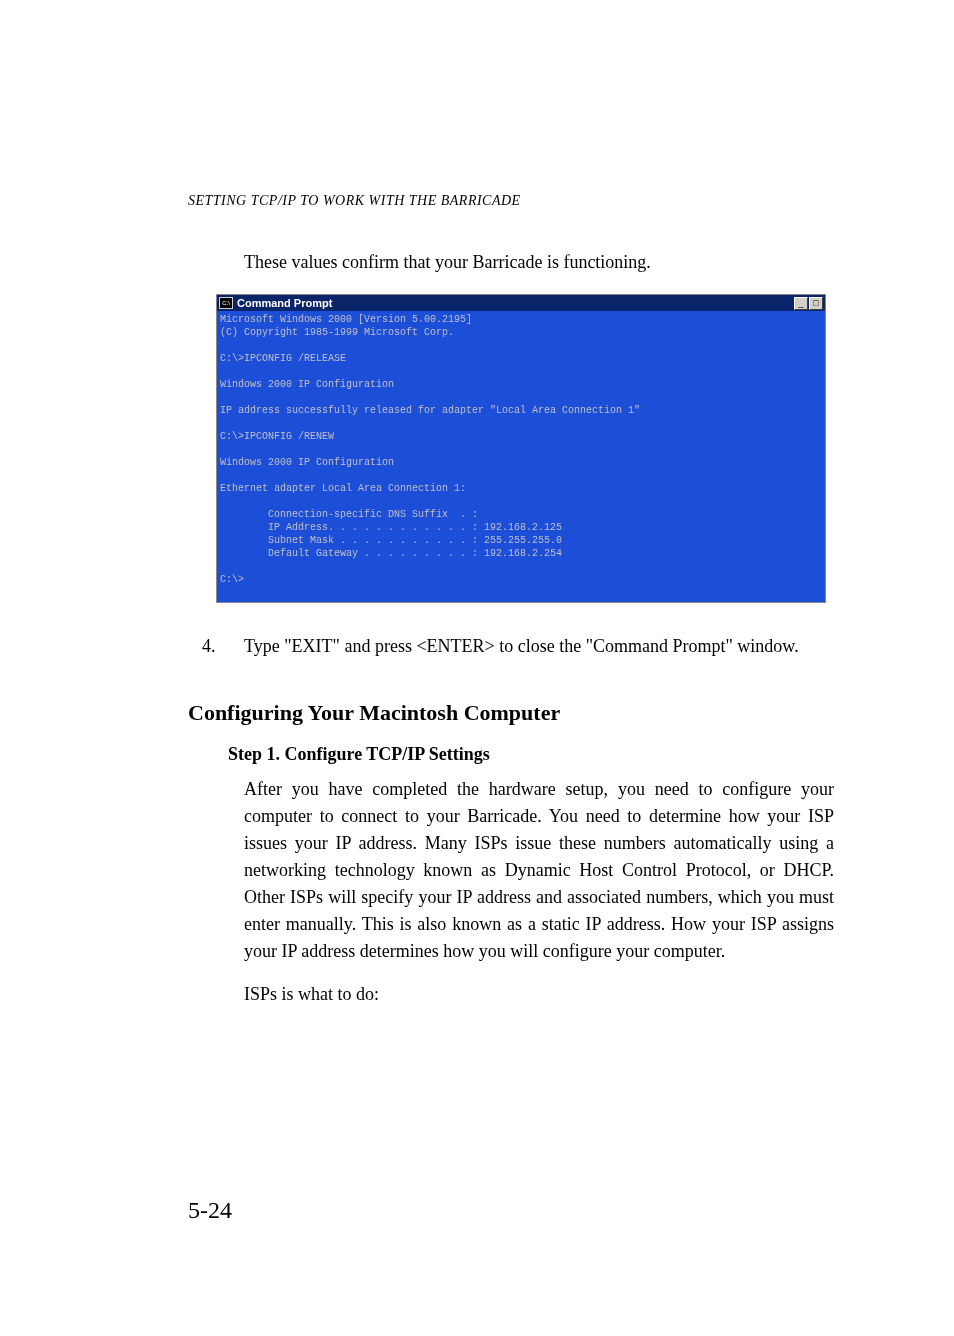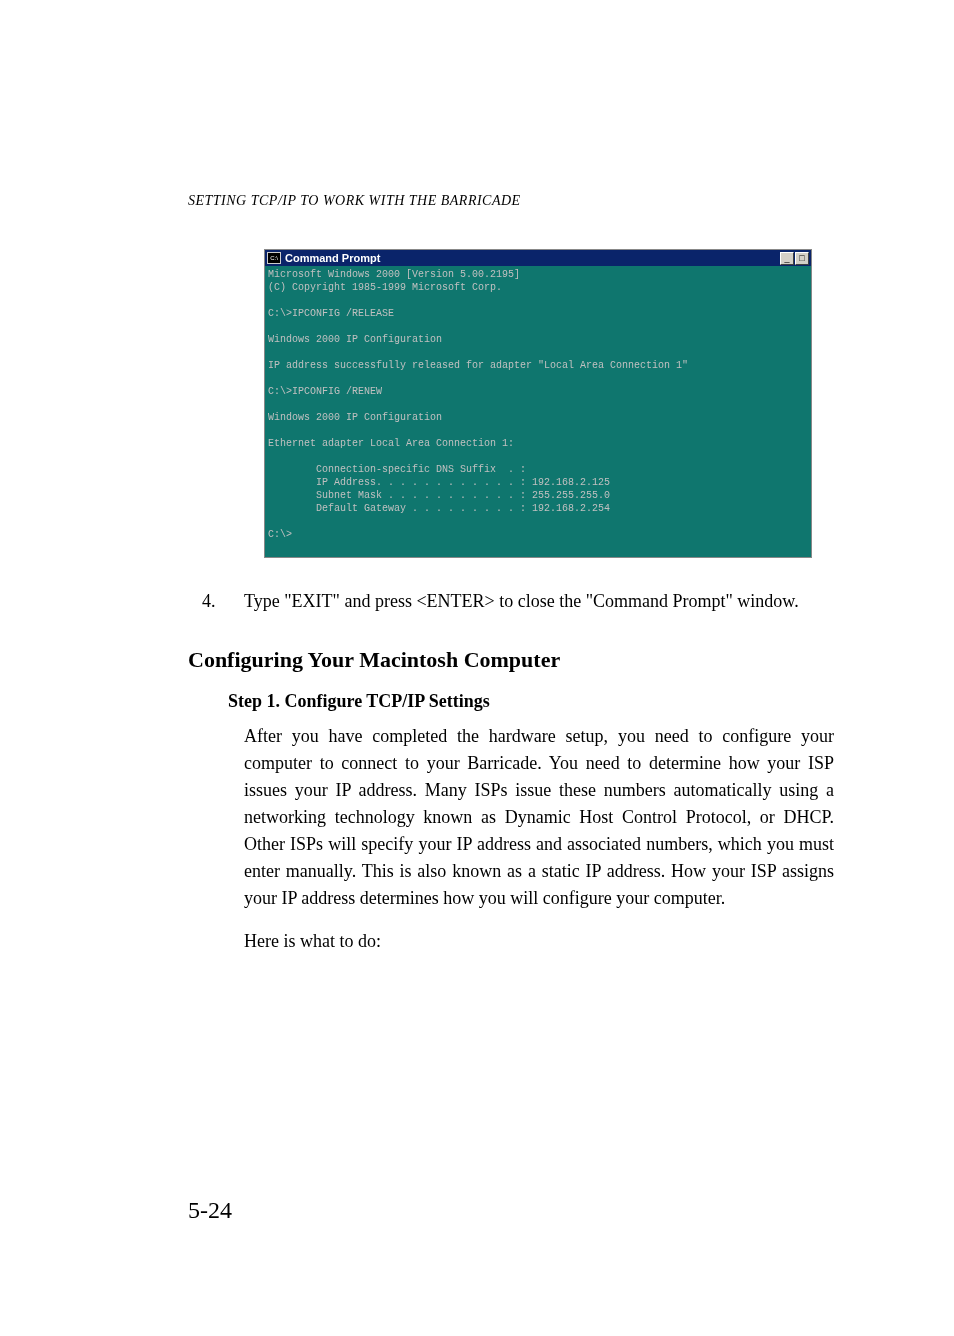--- a/index.html
+++ b/index.html
@@ -22,22 +22,22 @@
     font-size: 14px;
     letter-spacing: 0.5px;
     margin-bottom: 38px;
   }
   .intro-line {
     margin-left: 56px;
     margin-bottom: 18px;
     font-size: 18px;
   }
   .cmd-window {
-    margin-left: 76px;
-    width: 548px;
+    margin-left: 28px;
+    width: 610px;
     border: 1px solid #888;
     font-family: 'Courier New', monospace;
     font-size: 10px;
     line-height: 1.3;
   }
   .cmd-titlebar {
     background: #0a246a;
     color: #fff;
     display: flex;
     align-items: center;
@@ -76,42 +76,42 @@
     border: 1px solid #fff;
     border-right-color: #404040;
     border-bottom-color: #404040;
     font-size: 9px;
     font-family: Arial, sans-serif;
     text-align: center;
     line-height: 10px;
     color: #000;
   }
   .cmd-body {
-    background: #0f766e;
+    background: #1d4ed8;
     color: #c0c0c0;
     padding: 2px 3px 16px 3px;
     white-space: pre;
     overflow: hidden;
   }
   .step-item {
     display: flex;
     margin-top: 30px;
     margin-left: 14px;
   }
   .step-num {
     width: 42px;
     flex-shrink: 0;
   }
   .step-text {
     flex: 1;
   }
   .section-heading {
     font-weight: bold;
     font-size: 22px;
-    margin-top: 28px;
+    margin-top: 36px;
     margin-bottom: 12px;
   }
   .body-para {
     margin-left: 56px;
     text-align: justify;
     margin-bottom: 16px;
   }
   .step-heading {
     font-weight: bold;
     margin-left: 40px;
@@ -124,20 +124,21 @@
     left: 188px;
     font-size: 24px;
   }
 </style>
 </head>
 <body>
 
 <div class="page">
   <div class="header-title">SETTING TCP/IP TO WORK WITH THE BARRICADE</div>
 
+  <div class="intro-line">These values confirm that your Barricade is functioning.</div>
 
   <div class="cmd-window">
     <div class="cmd-titlebar">
       <div class="cmd-titlebar-left">
         <span class="cmd-icon">C:\</span>
         <span class="cmd-title-text">Command Prompt</span>
       </div>
       <div class="cmd-controls">
         <div class="cmd-btn">_</div>
         <div class="cmd-btn">□</div>
@@ -172,16 +173,16 @@
     <div class="step-text">Type "EXIT" and press &lt;ENTER&gt; to close the "Command Prompt" window.</div>
   </div>
 
   <div class="section-heading">Configuring Your Macintosh Computer</div>
 
 
   <div class="step-heading">Step 1. Configure TCP/IP Settings</div>
 
   <div class="body-para">After you have completed the hardware setup, you need to configure your computer to connect to your Barricade. You need to determine how your ISP issues your IP address. Many ISPs issue these numbers automatically using a networking technology known as Dynamic Host Control Protocol, or DHCP. Other ISPs will specify your IP address and associated numbers, which you must enter manually. This is also known as a static IP address. How your ISP assigns your IP address determines how you will configure your computer.</div>
 
-  <div class="body-para">Here is what to do:</div>
+  <div class="body-para">ISPs is what to do:</div>
 </div>
 
 <div class="page-number">5-24</div>
 
 </body></html>

